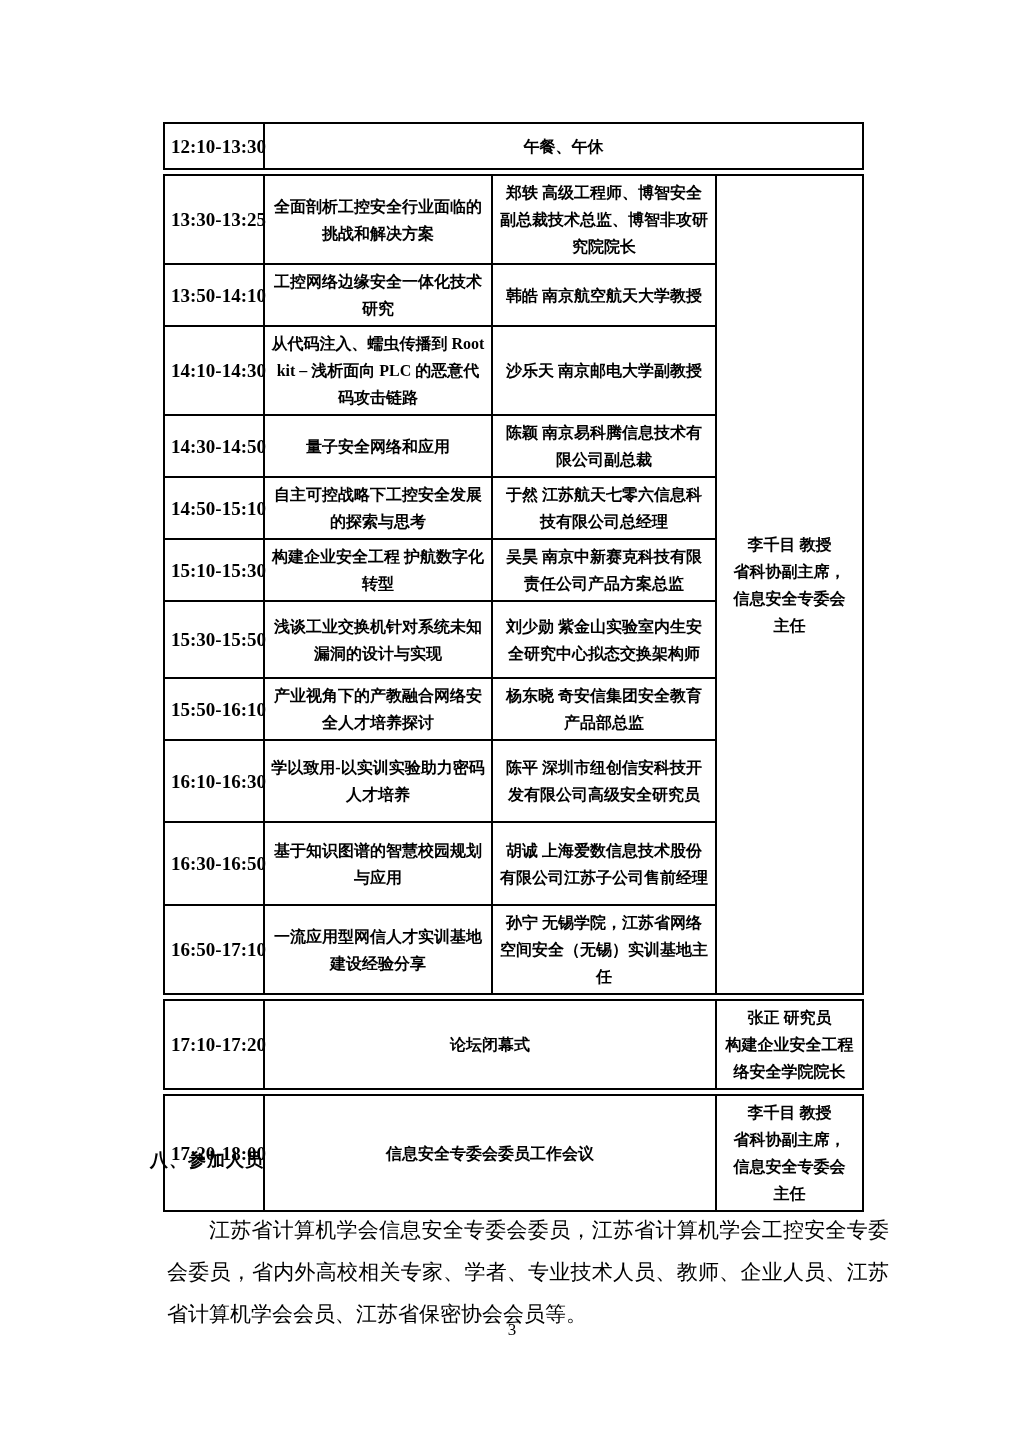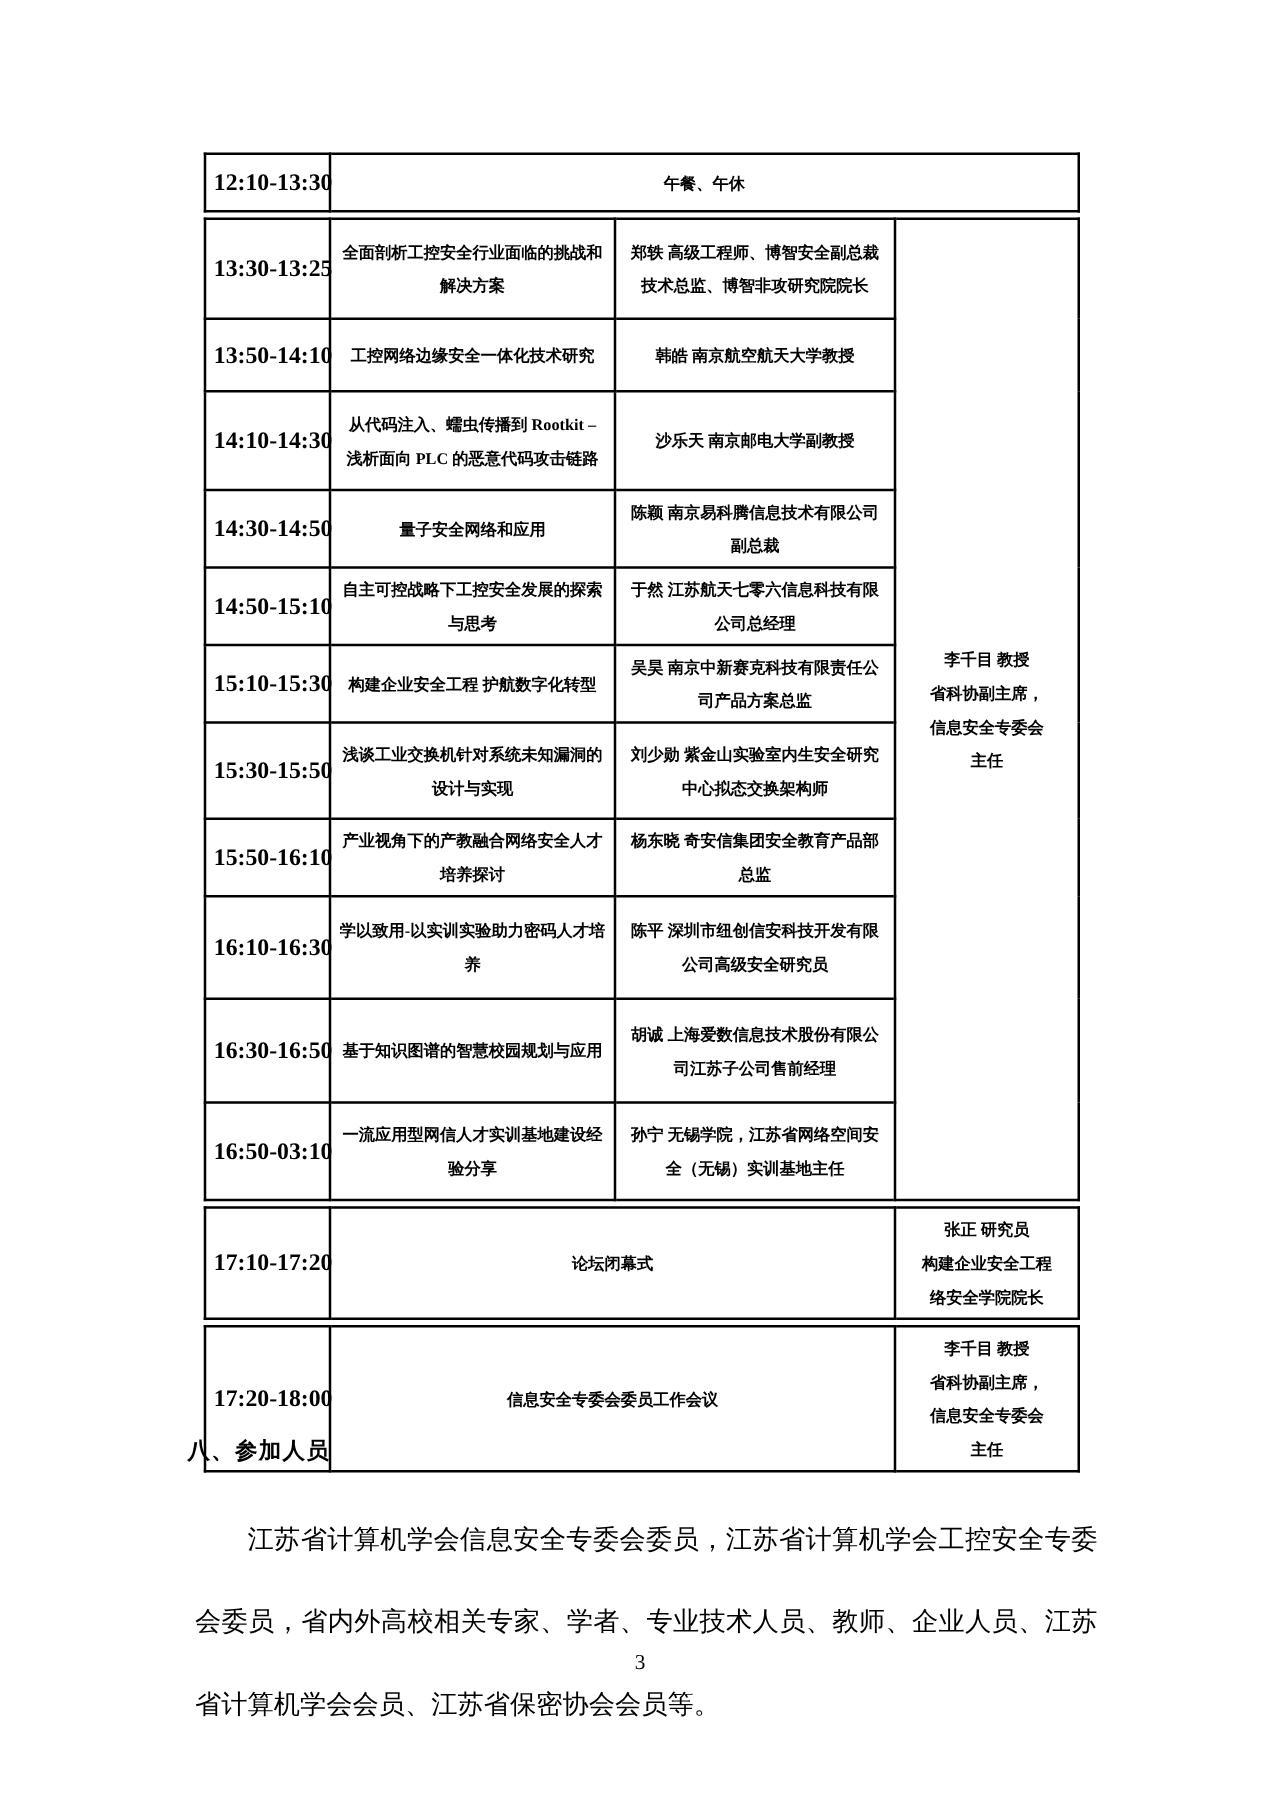--- a/index.html
+++ b/index.html
@@ -26,21 +26,21 @@
     table-layout: fixed;
     width: 699px;
     margin: 0 0 4px 0;
   }
   .tbl td {
     border: 2px solid #000000;
     box-sizing: border-box;
     text-align: center;
     vertical-align: middle;
     font-weight: bold;
-    font-size: 13px;
+    font-size: 16px;
     line-height: 27px;
     padding: 3px 6px;
     word-break: break-all;
   }
   col.c1 { width: 100px; }
   col.c2 { width: 228px; }
   col.c3 { width: 224px; }
   col.c4 { width: 147px; }
   td.time { white-space: nowrap; font-size: 19px; letter-spacing: 0; }
   td.host { white-space: pre-line; }
@@ -52,23 +52,23 @@
     font-family: "Liberation Sans", sans-serif;
     font-size: 18px;
     font-weight: bold;
     letter-spacing: 1px;
   }
   .participants {
     position: absolute;
     left: 155px;
     top: 1197px;
     width: 722px;
-    margin: 1px;
+    margin: 12px;
     font-size: 21px;
-    line-height: 66px;
+    line-height: 42px;
     text-align: justify;
     text-indent: 2em;
     font-weight: normal;
   }
   .page-number {
     position: absolute;
     left: 0;
     top: 1320px;
     width: 1024px;
     text-align: center;
@@ -151,21 +151,21 @@
       <td class="time">16:10-16:30</td>
       <td class="topic">学以致用-以实训实验助力密码人才培养</td>
       <td class="speaker">陈平 深圳市纽创信安科技开发有限公司高级安全研究员</td>
     </tr>
     <tr style="height:83px;">
       <td class="time">16:30-16:50</td>
       <td class="topic">基于知识图谱的智慧校园规划与应用</td>
       <td class="speaker">胡诚 上海爱数信息技术股份有限公司江苏子公司售前经理</td>
     </tr>
     <tr style="height:78px;">
-      <td class="time">16:50-03:10</td>
+      <td class="time">16:50-17:10</td>
       <td class="topic">一流应用型网信人才实训基地建设经验分享</td>
       <td class="speaker">孙宁 无锡学院，江苏省网络空间安全（无锡）实训基地主任</td>
     </tr>
   </tbody>
     </table>
 
   <table class="tbl">
     <colgroup>
         <col class="c1">
         <col class="c2">

